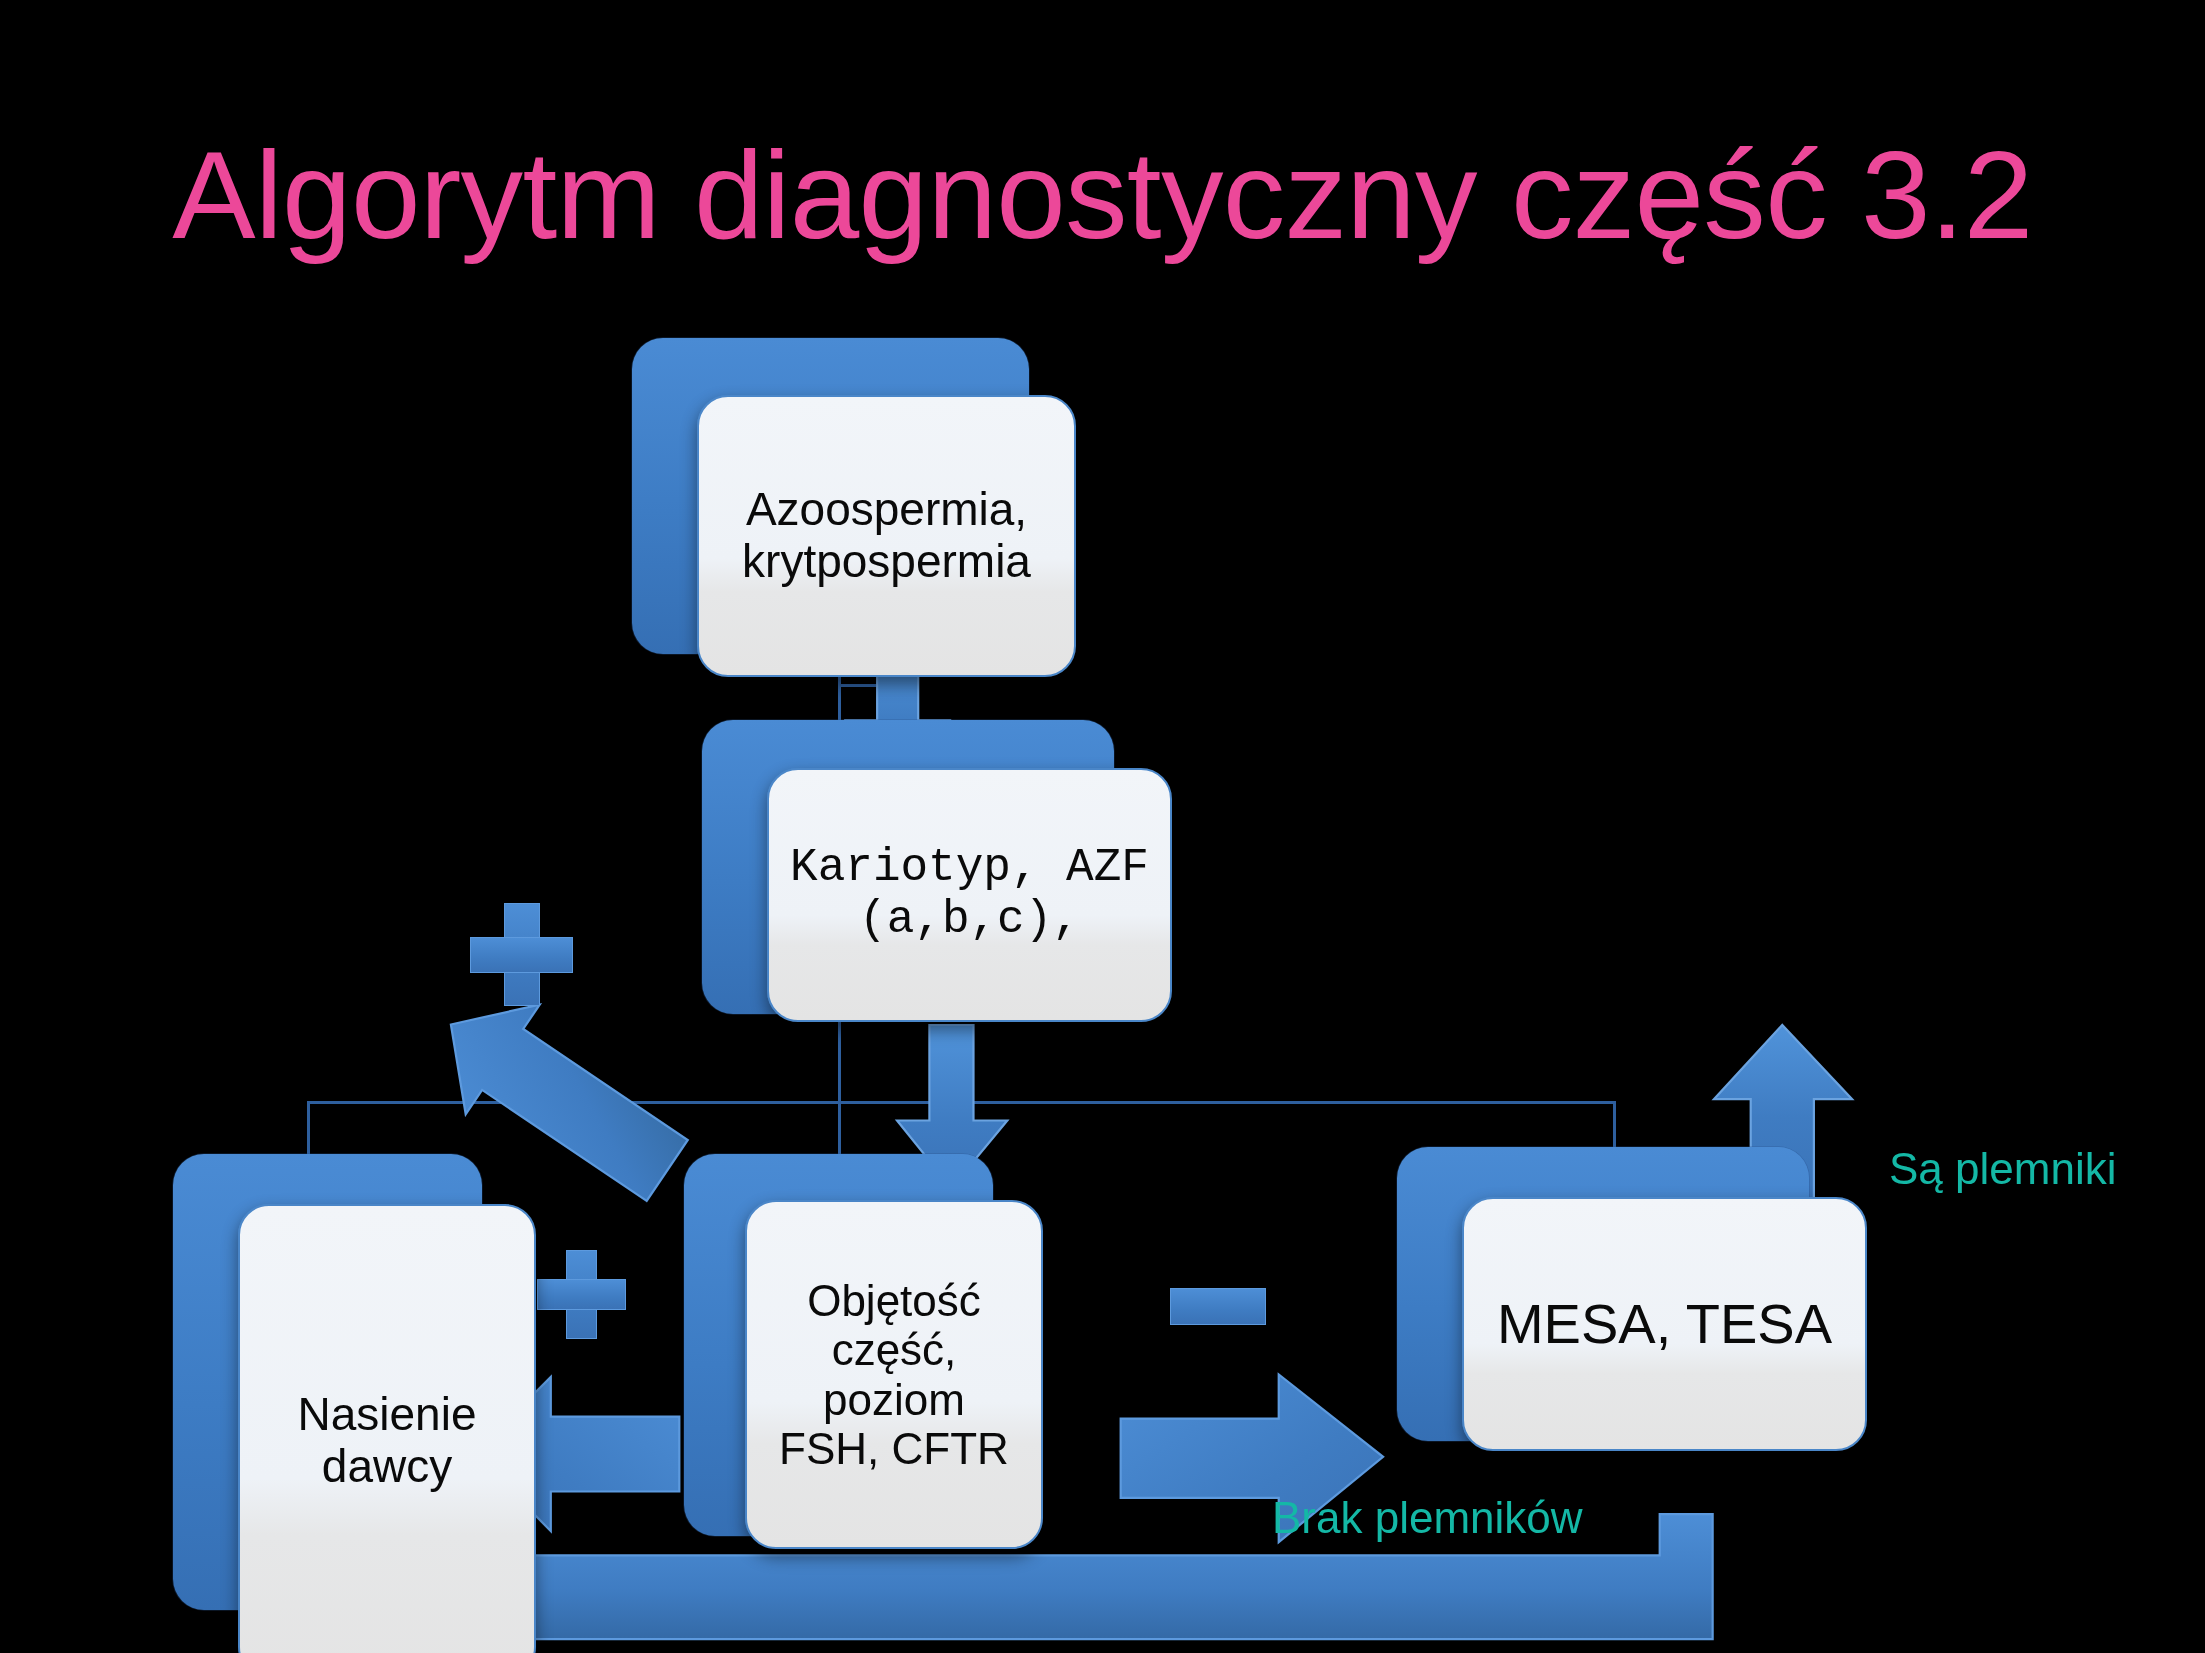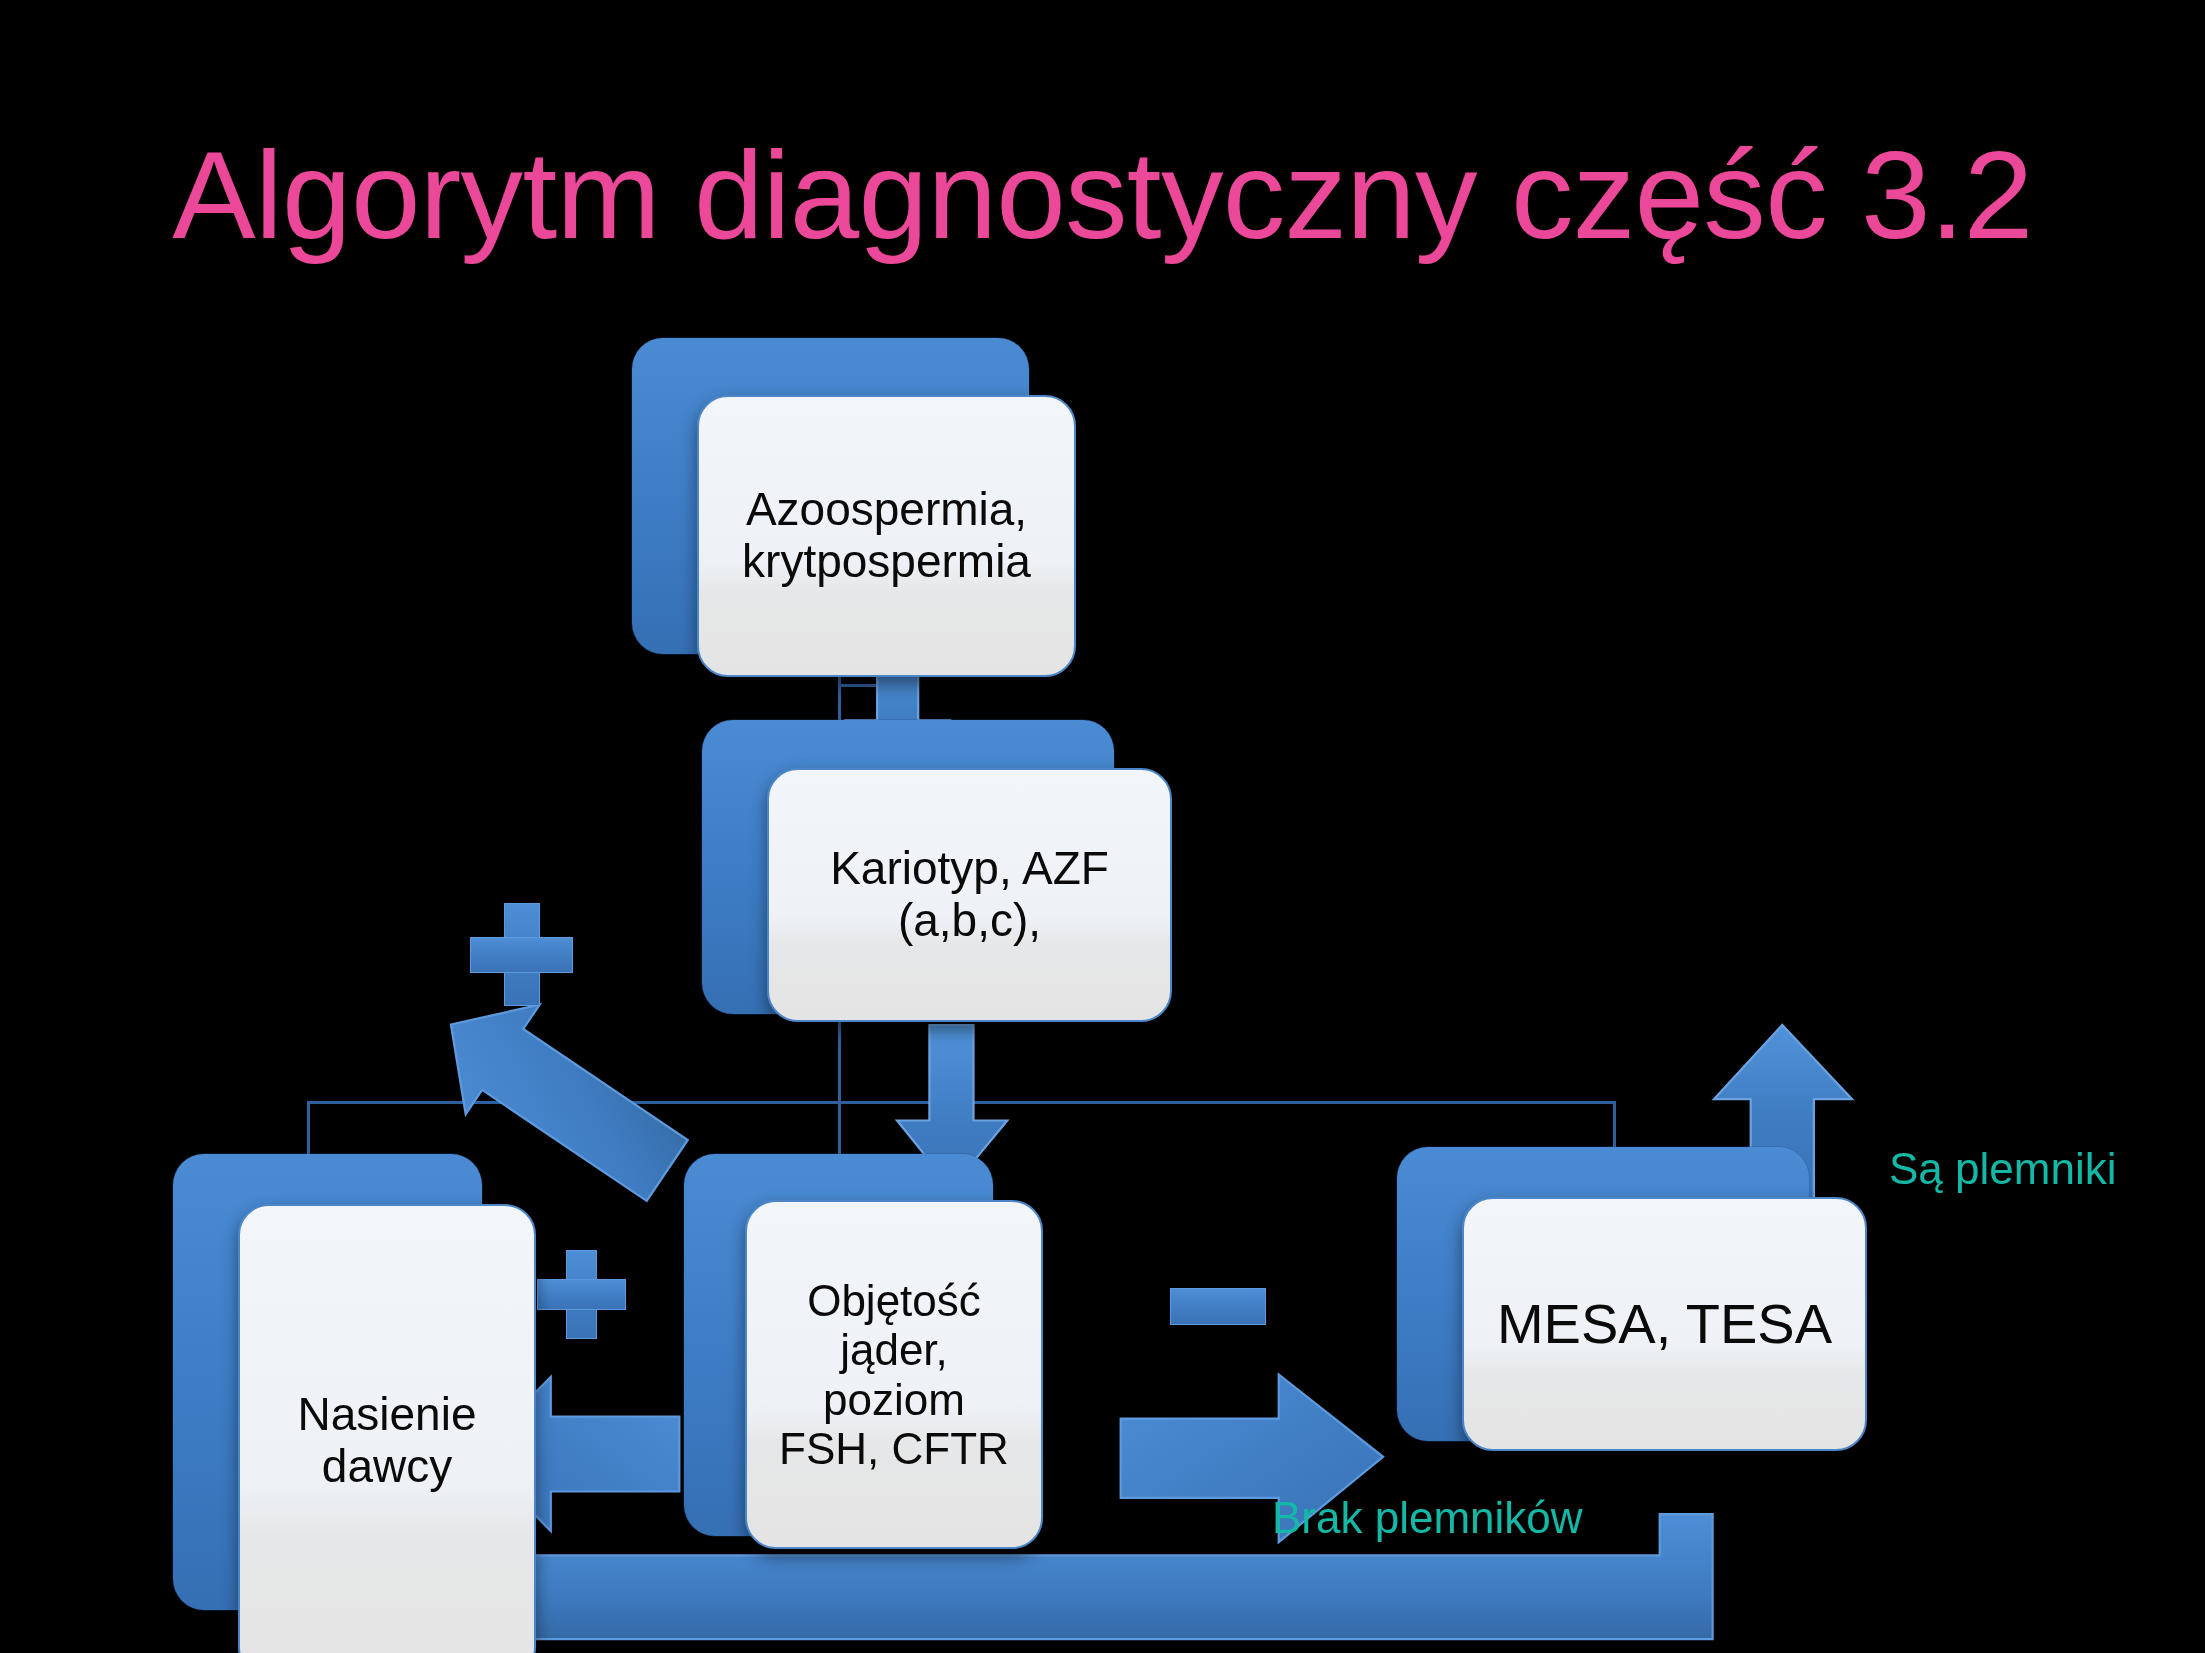--- a/index.html
+++ b/index.html
@@ -187,40 +187,40 @@
   <div class="node" style="left:632px;top:338px;width:397px;height:316px;">
     <div class="plate"></div>
     <div class="face" style="left:50px;top:57px;width:375px;height:278px;font-size:46px;">
       <span class="face-txt">Azoospermia,
 krytpospermia</span>
     </div>
   </div>
 
   <div class="node" style="left:702px;top:720px;width:412px;height:294px;">
     <div class="plate"></div>
-    <div class="face" style="left:50px;top:48px;width:401px;height:250px;font-size:46px;">
+    <div class="face" style="left:50px;top:48px;width:401px;height:250px;font-size:46px;font-family:Liberation Mono, monospace;">
       <span class="face-txt">Kariotyp, AZF
 (a,b,c),</span>
     </div>
   </div>
 
 
   <div class="node" style="left:173px;top:1154px;width:309px;height:456px;">
     <div class="plate"></div>
     <div class="face" style="left:50px;top:50px;width:294px;height:470px;font-size:46px;">
       <span class="face-txt">Nasienie
 dawcy</span>
     </div>
   </div>
 
   <div class="node" style="left:684px;top:1154px;width:309px;height:382px;">
     <div class="plate"></div>
     <div class="face" style="left:46px;top:46px;width:294px;height:345px;font-size:44px;">
       <span class="face-txt">Objętość
-jąder,
+część,
 poziom
 FSH, CFTR</span>
     </div>
   </div>
 
   <div class="node" style="left:1397px;top:1147px;width:412px;height:294px;">
     <div class="plate"></div>
     <div class="face" style="left:50px;top:50px;width:401px;height:250px;font-size:56px;">
       <span class="face-txt">MESA, TESA</span>
     </div>

